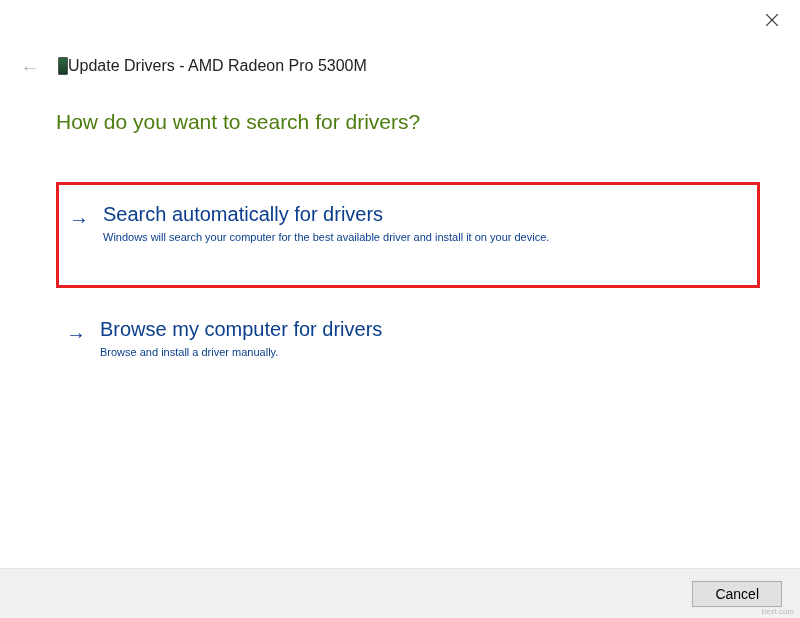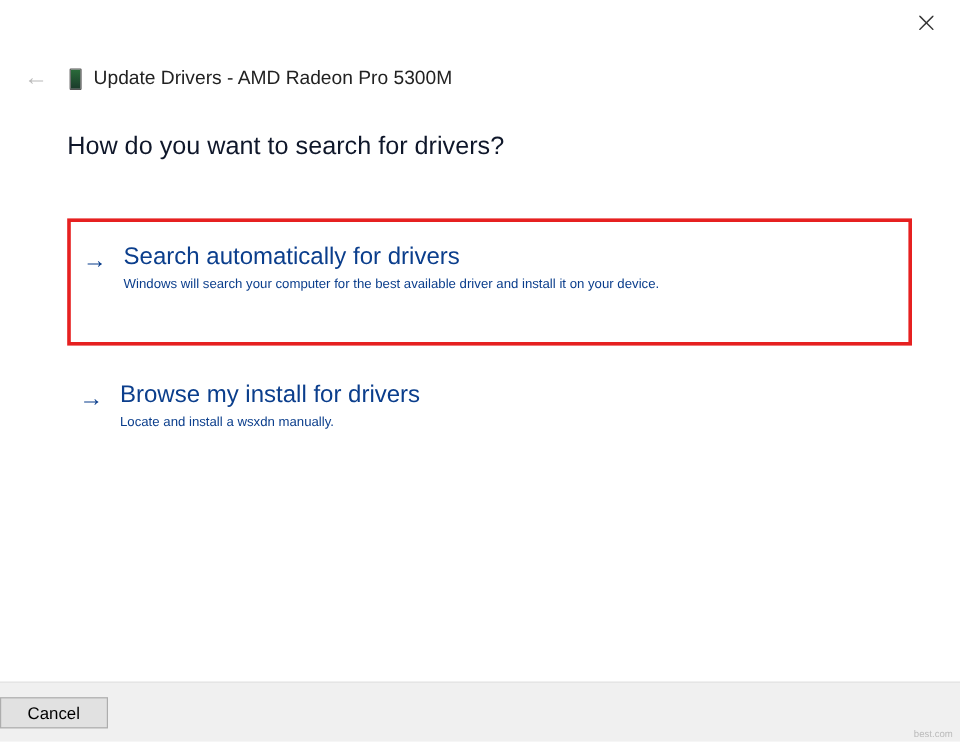--- a/index.html
+++ b/index.html
@@ -29,21 +29,20 @@
       gap: 18px;
     }
     .back-arrow {
       font-size: 20px;
       color: #bbb;
       cursor: default;
     }
     .title-wrap {
       display: flex;
       align-items: center;
-      gap: 10px;
     }
     .device-icon {
       width: 10px;
       height: 18px;
       background: linear-gradient(#2a6b3a, #1a3a2a);
       border: 1px solid #555;
       border-radius: 1px;
     }
     .window-title {
       font-size: 16px;
@@ -51,21 +50,21 @@
       font-weight: 400;
     }
     .content {
       position: absolute;
       top: 110px;
       left: 56px;
       right: 40px;
     }
     .heading {
       font-size: 21px;
-      color: #0f172a;
+      color: #4d7c0f;
       font-weight: 400;
       margin-bottom: 48px;
     }
     .option {
       display: flex;
       align-items: flex-start;
       gap: 14px;
       padding: 18px 12px 40px 10px;
       cursor: pointer;
       margin-bottom: 12px;
@@ -96,20 +95,21 @@
     .footer {
       position: absolute;
       bottom: 0;
       left: 0;
       right: 0;
       height: 50px;
       background: #f0f0f0;
       border-top: 1px solid #e3e3e3;
       display: flex;
       align-items: center;
+      justify-content: flex-end;
       padding-right: 18px;
     }
     .cancel-btn {
       background: #e1e1e1;
       border: 1px solid #adadad;
       padding: 4px 22px;
       font-size: 14px;
       font-family: inherit;
       cursor: pointer;
     }
@@ -146,22 +146,22 @@
     <span class="arrow">→</span>
     <div class="opt-body">
       <div class="opt-title">Search automatically for drivers</div>
       <div class="opt-desc">Windows will search your computer for the best available driver and install it on your device.</div>
     </div>
   </div>
 
   <div class="option">
     <span class="arrow">→</span>
     <div class="opt-body">
-      <div class="opt-title">Browse my install for drivers</div>
-      <div class="opt-desc">Locate and install a wsxdn manually.</div>
+      <div class="opt-title">Browse my computer for drivers</div>
+      <div class="opt-desc">Browse and install a driver manually.</div>
     </div>
   </div>
 </div>
 
 <div class="footer">
   <button class="cancel-btn">Cancel</button>
 </div>
 
 <div class="watermark">best.com</div>
 

